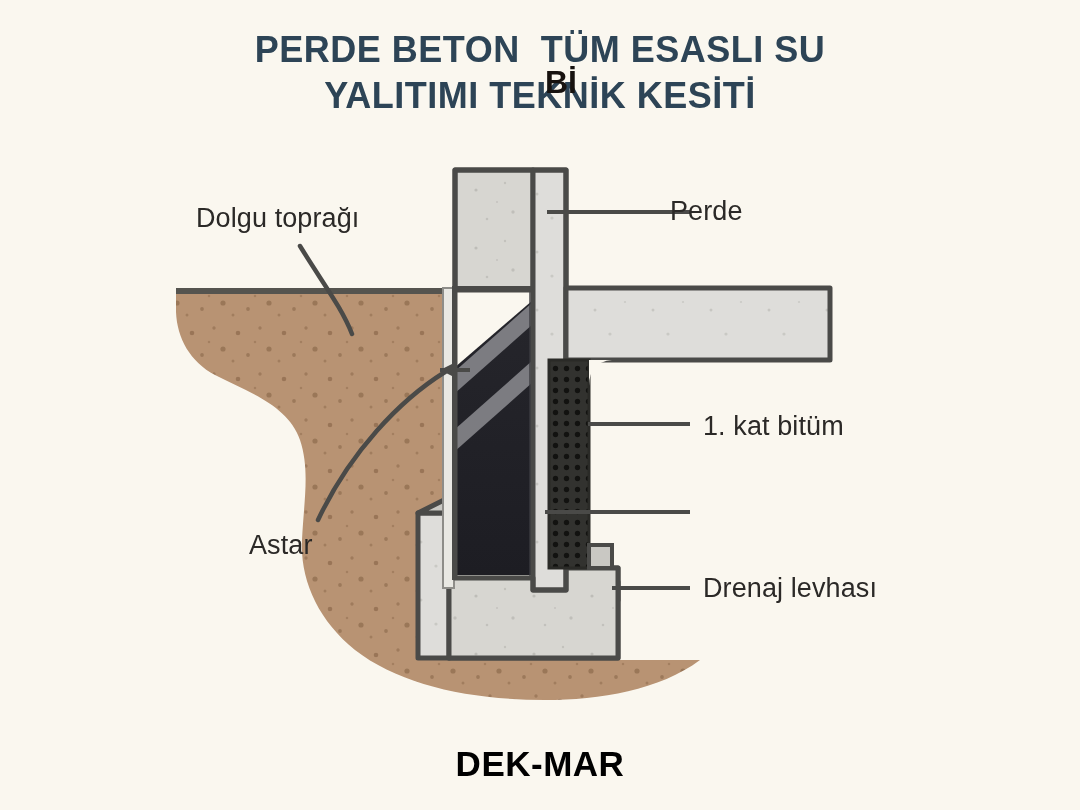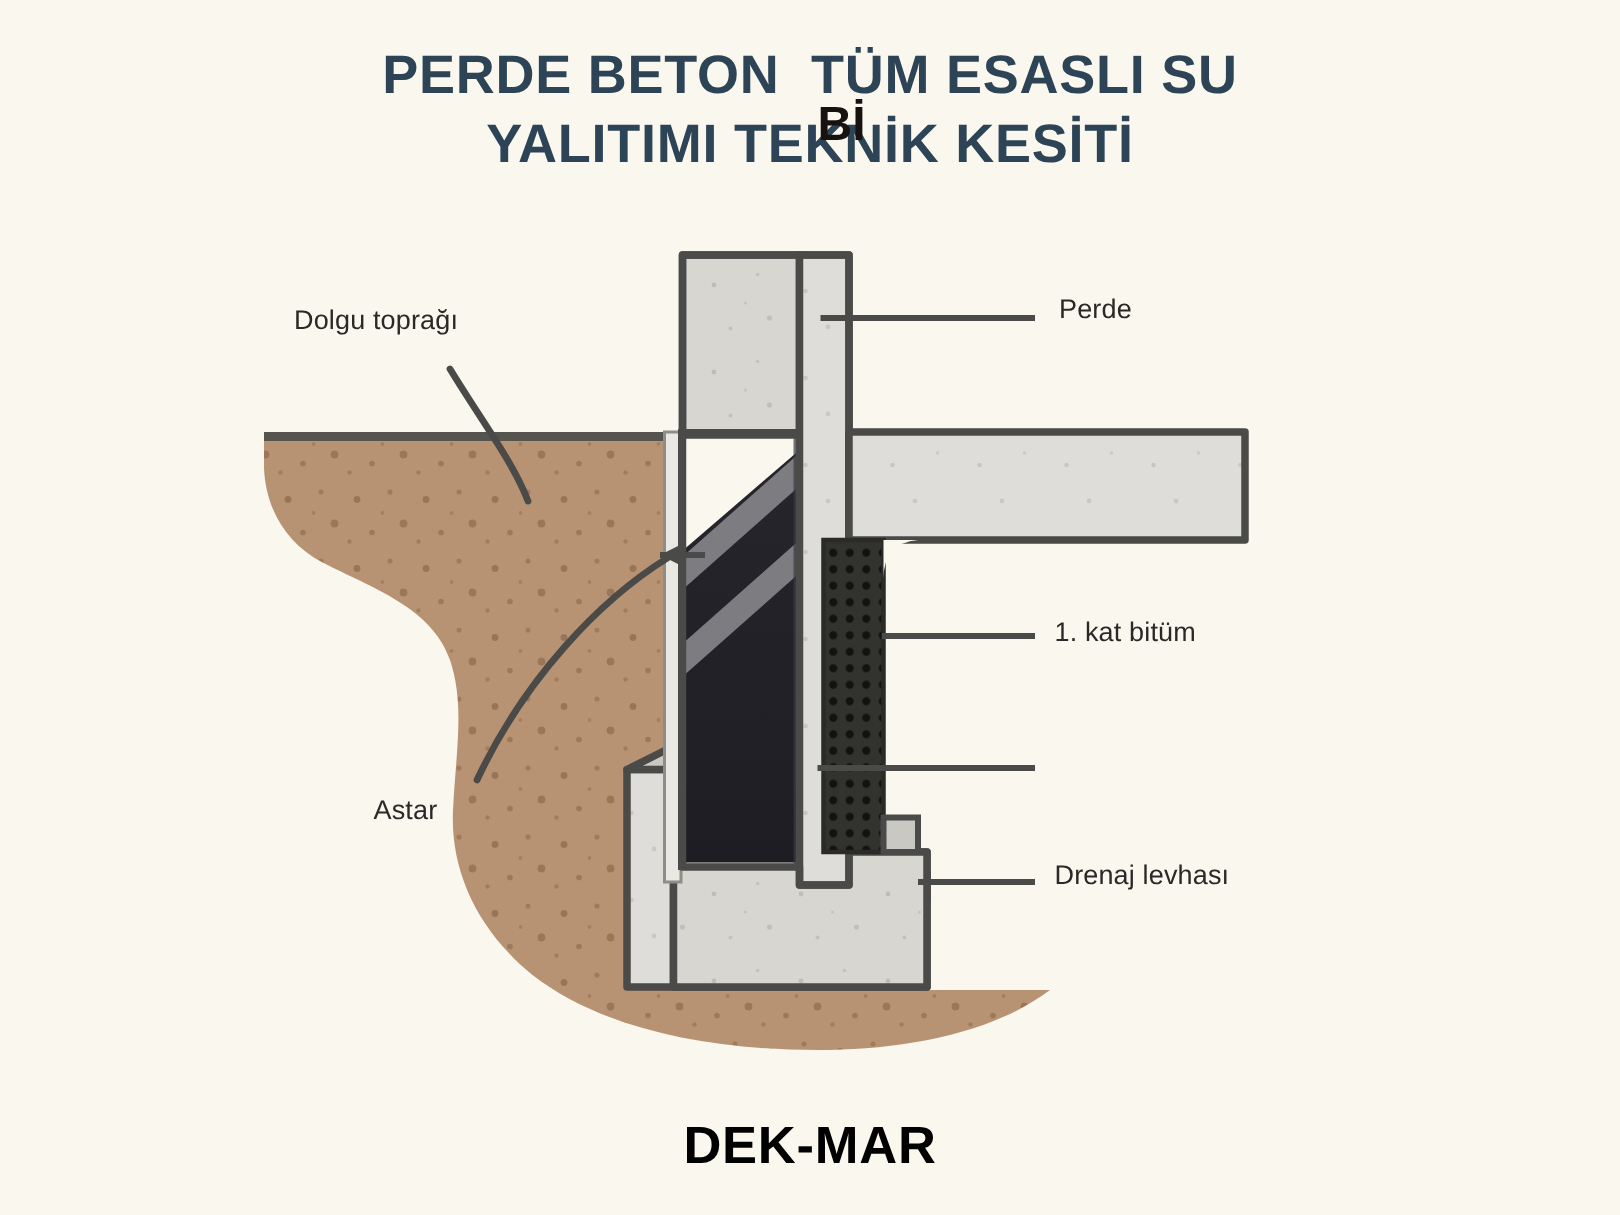--- a/index.html
+++ b/index.html
@@ -76,21 +76,21 @@
     left: 0;
     top: 0;
     width: 1080px;
     height: 810px;
   }
 
   
   .callout {
     position: absolute;
     font-family: "Liberation Sans", sans-serif;
-    font-size: 18px;
+    font-size: 27px;
     color: #2b2927;
     white-space: nowrap;
     letter-spacing: 0.1px;
   }
   .callout-left { text-align: left; }
 </style>
 </head>
 <body>
 
 <div id="stage">
@@ -243,21 +243,21 @@
 
       <line x1="440" y1="370" x2="470" y2="370" stroke-width="4"></line>
       <polygon points="440,370 452,364 452,376" fill="#4a4a48" stroke="none"></polygon>
     </g>
   </svg>
 
   <div class="callout callout-left" style="left:196px; top:203px;">Dolgu toprağı</div>
 
   <div class="callout callout-left" style="left:249px; top:530px;">Astar</div>
 
-  <div class="callout callout-left" style="left:706px; top:196px;">Perde</div>
+  <div class="callout callout-left" style="left:670px; top:196px;">Perde</div>
 
   <div class="callout callout-left" style="left:703px; top:411px;">1. kat bitüm</div>
 
 
   <div class="callout callout-left" style="left:703px; top:573px;">Drenaj levhası</div>
 
   <div id="brand">DEK-MAR</div>
 
 </div>
 

